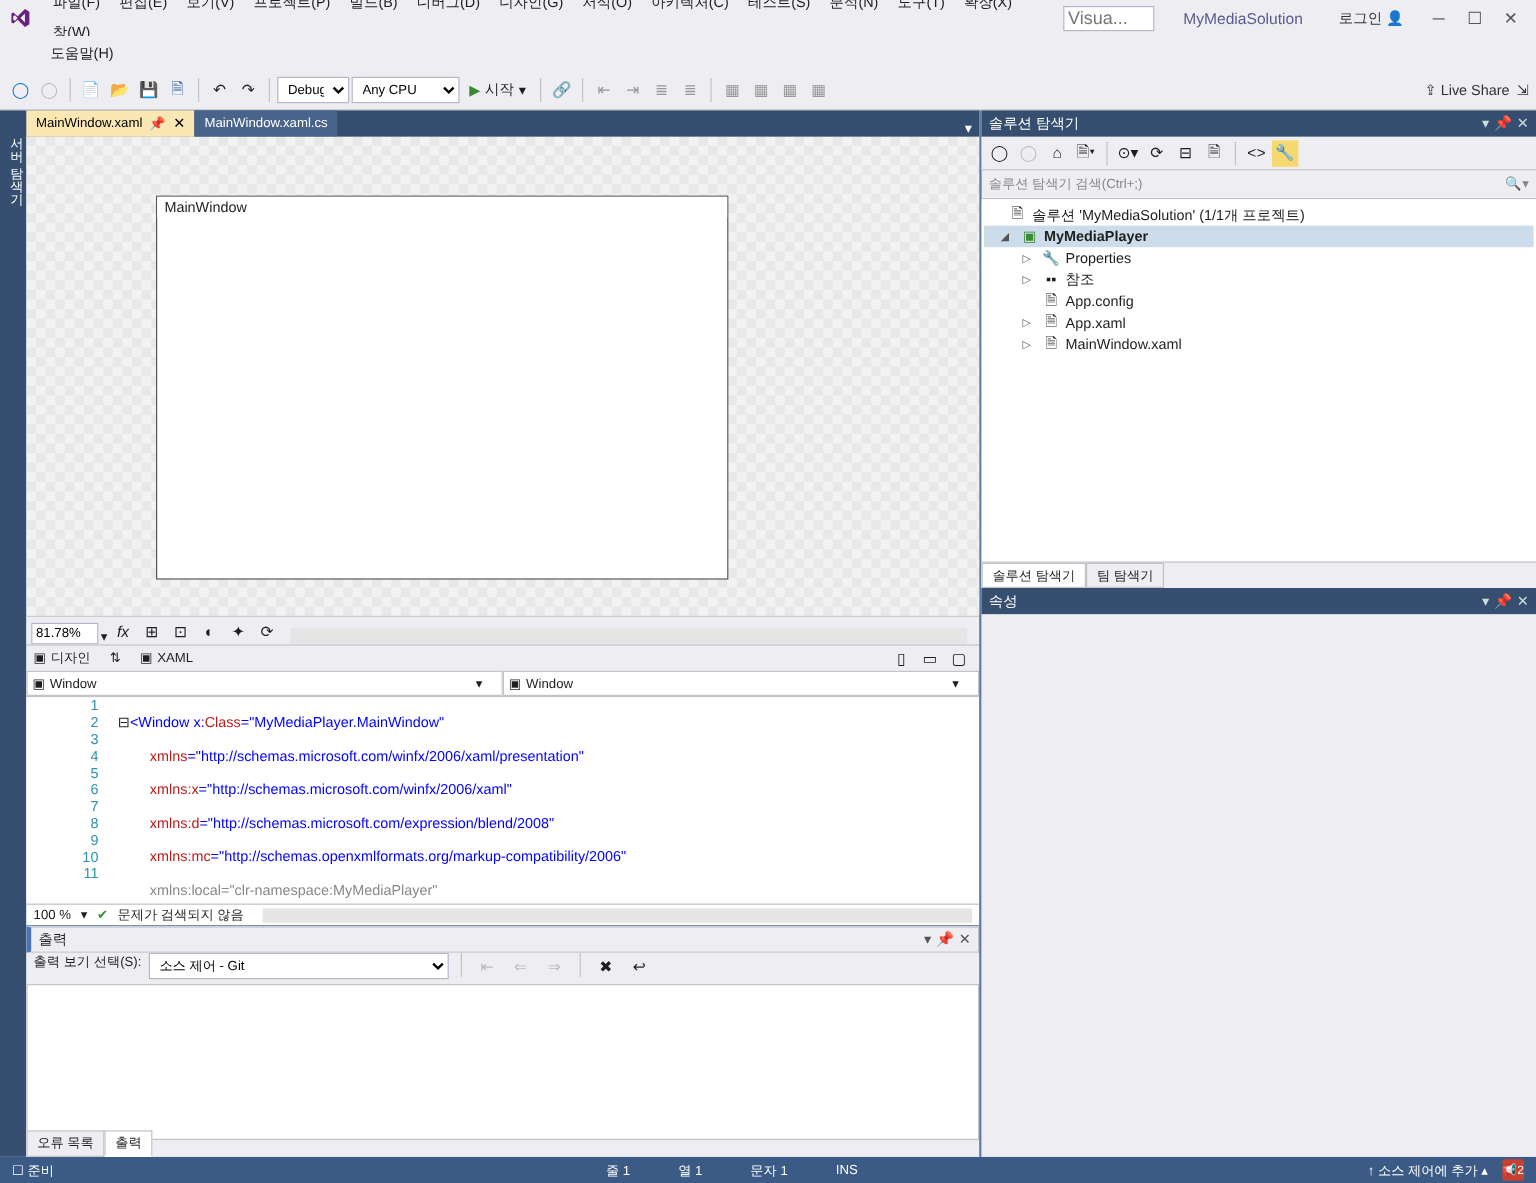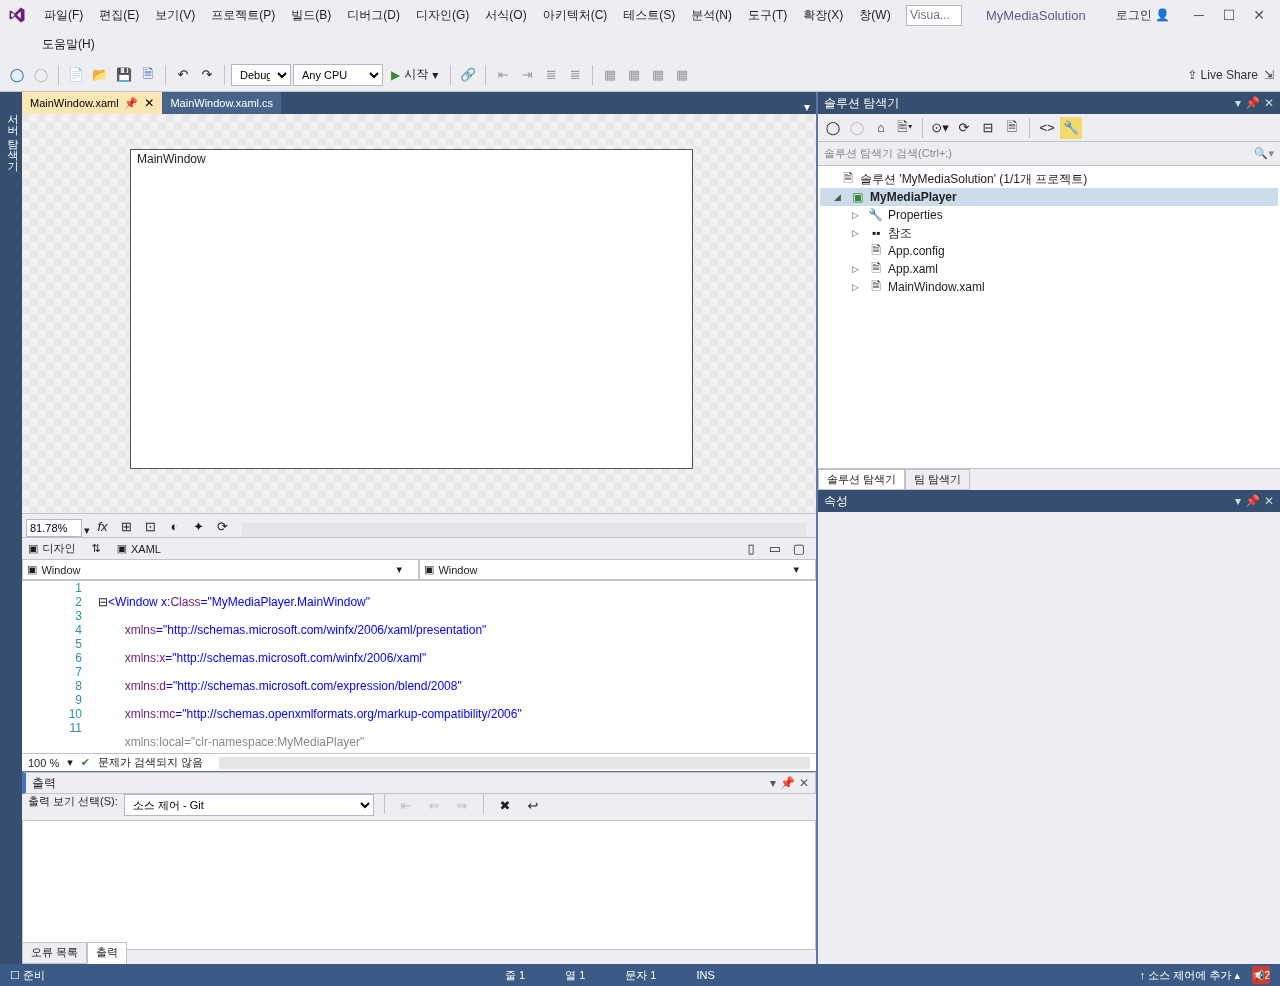--- a/index.html
+++ b/index.html
@@ -3,55 +3,55 @@
 <meta charset="utf-8">
 <style>
 *{box-sizing:border-box;margin:0;padding:0;font-family:"Malgun Gothic","Segoe UI",sans-serif}
 body{width:1280px;height:986px;background:#eeeef2;overflow:hidden;font-size:12px;color:#1e1e1e}
 .titlebar{height:30px;background:#eeeef2;display:flex;align-items:center;position:relative}
 .vs-logo{width:34px;height:30px;display:flex;align-items:center;justify-content:center}
 .vs-logo svg{width:18px;height:18px}
 .menubar{display:flex;flex-wrap:wrap;padding-left:2px;flex:1}
 .menuitem{padding:4px 8px;cursor:default;font-size:12px}
 .title-right{display:flex;align-items:center;gap:8px;margin-left:auto;padding-right:6px}
-.quicksearch{border:1px solid #b5b5c8;width:56px;height:21px;font-size:12px;padding:1px 3px;color:#777}
+.quicksearch{border:1px solid #b5b5c8;width:76px;height:21px;font-size:15px;padding:1px 3px;color:#777}
 .solution-name{color:#5b5b8f;font-size:13px;padding:4px 16px}
 .login{font-size:12px;color:#333;padding:4px 6px}
 .winctrl{display:flex;gap:0}
 .winctrl div{width:30px;height:26px;display:flex;align-items:center;justify-content:center;font-size:14px;color:#555}
 .toolbar{height:34px;background:#eeeef2;border-bottom:1px solid #c2c3c9;display:flex;align-items:center;padding:0 6px;gap:2px}
 .tbtn{width:22px;height:22px;display:flex;align-items:center;justify-content:center;border:1px solid transparent;font-size:13px}
 .tsep{width:1px;height:20px;background:#c2c3c9;margin:0 4px}
 .tdrop{height:22px;border:1px solid #b5b5c8;background:#fff;font-size:11px;padding:2px 4px}
 .startbtn{display:flex;align-items:center;gap:4px;height:22px;padding:0 6px;font-size:12px}
 .liveshare{margin-left:auto;display:flex;align-items:center;gap:6px;font-size:12px;color:#333}
 .main{display:flex;height:calc(986px - 30px - 28px - 34px - 22px)}
 .lefttabs{width:22px;background:#364e6f;color:#fff;writing-mode:vertical-rl;text-orientation:mixed;display:flex;flex-direction:column;padding-top:8px;gap:10px;font-size:11px}
 .lefttab{padding:6px 2px}
 .center{flex:1;display:flex;flex-direction:column;min-width:0}
 .tabstrip{height:22px;background:#364e6f;display:flex;align-items:flex-end}
 .tab{height:22px;display:flex;align-items:center;padding:0 8px;font-size:11px;gap:6px}
 .tab.active{background:#fbe7b3;color:#000}
 .tab.inactive{background:#49648a;color:#fff}
 .tab .close{font-size:12px}
 .designer{flex:1;background:repeating-conic-gradient(#f2f2f2 0% 25%,#e8e8e8 0% 50%) 0/16px 16px;position:relative;min-height:0;overflow:auto}
-.canvas{position:absolute;left:108px;top:35px;width:563px;height:320px;background:#fff;border:1px solid #555}
+.canvas{position:absolute;left:108px;top:49px;width:477px;height:320px;background:#fff;border:1px solid #555}
 .canvas-title{font-size:12px;padding:2px 6px;background:#fff;border-bottom:0}
 .design-toolbar{height:24px;background:#eeeef2;border-top:1px solid #c2c3c9;display:flex;align-items:flex-end;gap:2px;padding:0 4px;font-size:11px}
 .zoominput{width:56px;height:18px;border:1px solid #b5b5c8;font-size:11px;padding:1px 3px}
 .tabctrl{height:22px;background:#eeeef2;border-top:1px solid #c2c3c9;display:flex;align-items:center;padding:0 6px;font-size:11px;gap:16px}
 .tabctrl .tctab{display:flex;align-items:center;gap:4px}
 .combos{height:22px;display:flex;border-bottom:1px solid #c2c3c9}
 .combo{flex:1;border:1px solid #c2c3c9;background:#fff;font-size:11px;padding:2px 16px 2px 4px;display:flex;align-items:center;gap:4px}
 .codearea{height:172px;display:flex;background:#fff;font-family:Consolas,monospace;font-size:12px;overflow:hidden}
 .gutter{width:72px;background:#fff;color:#2b91af;text-align:right;padding-right:12px;border-right:0}
 .gutter div{height:14px;line-height:14px}
 .codelines{flex:1;padding-left:4px;white-space:pre;overflow:auto}
 .codelines div{height:14px;line-height:14px}
-.c-blue{color:#0000ff}.c-attr{color:#701a75}.c-gray{color:#888}
+.c-blue{color:#0000ff}.c-attr{color:#b91c1c}.c-gray{color:#888}
 .codestat{height:18px;background:#fff;border-top:1px solid #c2c3c9;display:flex;align-items:center;padding:0 6px;font-size:11px;gap:8px}
 .output-panel{border-top:1px solid #5c7aa2}
 .panel-header{height:22px;background:#eeeef2;border:1px solid #c2c3c9;border-left:4px solid #4a72b8;display:flex;align-items:center;padding:0 6px;font-size:12px}
 .panel-header .ph-right{margin-left:auto;display:flex;gap:4px;color:#555}
 .output-tb{height:26px;background:#eeeef2;display:flex;align-items:flex-start;padding:0 6px;gap:6px;font-size:11px}
 .output-body{height:130px;background:#fff;border:1px solid #c2c3c9}
 .bottabs{height:14px;background:#eeeef2;display:flex;align-items:flex-end}
 .bottab{height:22px;padding:2px 8px;font-size:11px;border:1px solid #c2c3c9;background:#eeeef2}
 .bottab.active{background:#fff;border-bottom-color:#fff}
 .right{width:464px;display:flex;flex-direction:column;border-left:2px solid #5c7aa2}

